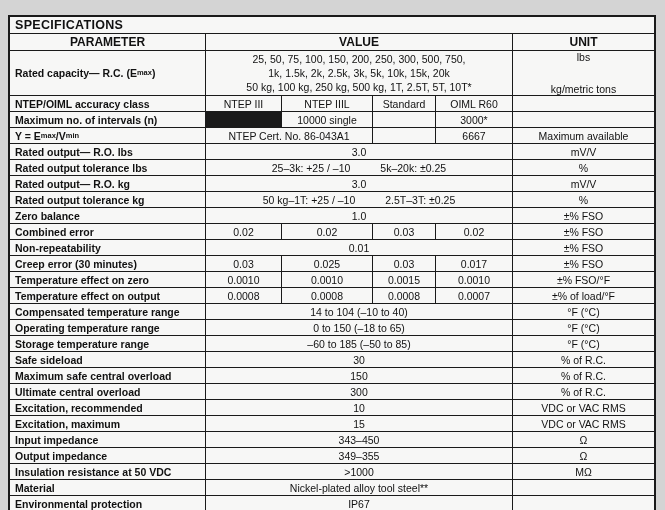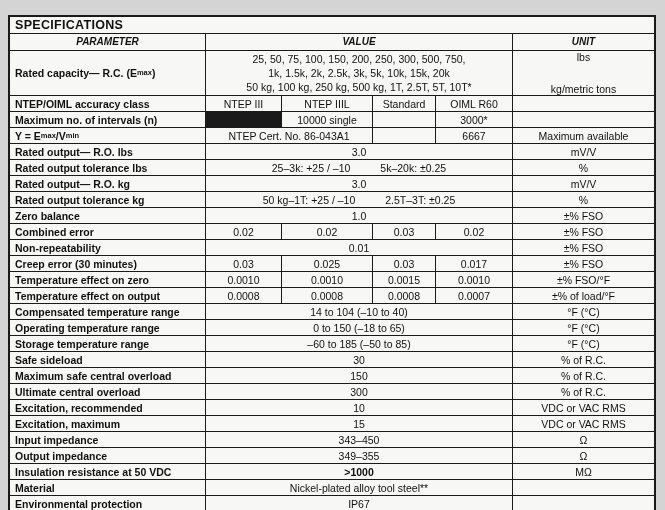--- a/index.html
+++ b/index.html
@@ -33,21 +33,21 @@
     white-space:nowrap;
   }
   .title-cell{
     grid-column:1 / -1;
     justify-content:flex-start;
     padding-left:5px;
     font-weight:bold;
     font-size:12.5px;
     letter-spacing:.3px;
   }
-  .head-cell{font-weight:bold;font-size:10px;font-style:italic;}
+  .head-cell{font-weight:bold;font-size:12px;}
   .param-cell{
     justify-content:flex-start;
     padding-left:5px;
     font-weight:bold;
   }
   .param-cell sub{font-size:7.5px;line-height:0;}
   .multi-line{flex-direction:column;justify-content:center;}
   .multi-line div{line-height:14px;}
   .unit-stack{flex-direction:column;justify-content:space-between;}
   .gap-parts span + span{margin-left:30px;}
@@ -160,21 +160,21 @@
     <div class="cell param-cell">Excitation, maximum</div>
     <div class="cell value-cell" style="grid-column: 2 / span 4;">15</div>
     <div class="cell unit-cell">VDC or VAC RMS</div>
     <div class="cell param-cell">Input impedance</div>
     <div class="cell value-cell" style="grid-column: 2 / span 4;">343–450</div>
     <div class="cell unit-cell">Ω</div>
     <div class="cell param-cell">Output impedance</div>
     <div class="cell value-cell" style="grid-column: 2 / span 4;">349–355</div>
     <div class="cell unit-cell">Ω</div>
     <div class="cell param-cell">Insulation resistance at 50 VDC</div>
-    <div class="cell value-cell" style="grid-column: 2 / span 4; font-weight: bold;">&gt;1000</div>
+    <div class="cell value-cell" style="grid-column: 2 / span 4;">&gt;1000</div>
     <div class="cell unit-cell">MΩ</div>
     <div class="cell param-cell">Material</div>
     <div class="cell value-cell" style="grid-column: 2 / span 4;">Nickel-plated alloy tool steel**</div>
     <div class="cell unit-cell"></div>
     <div class="cell param-cell">Environmental protection</div>
     <div class="cell value-cell" style="grid-column: 2 / span 4;">IP67</div>
     <div class="cell unit-cell"></div>
   </div>
 
 </body></html>

